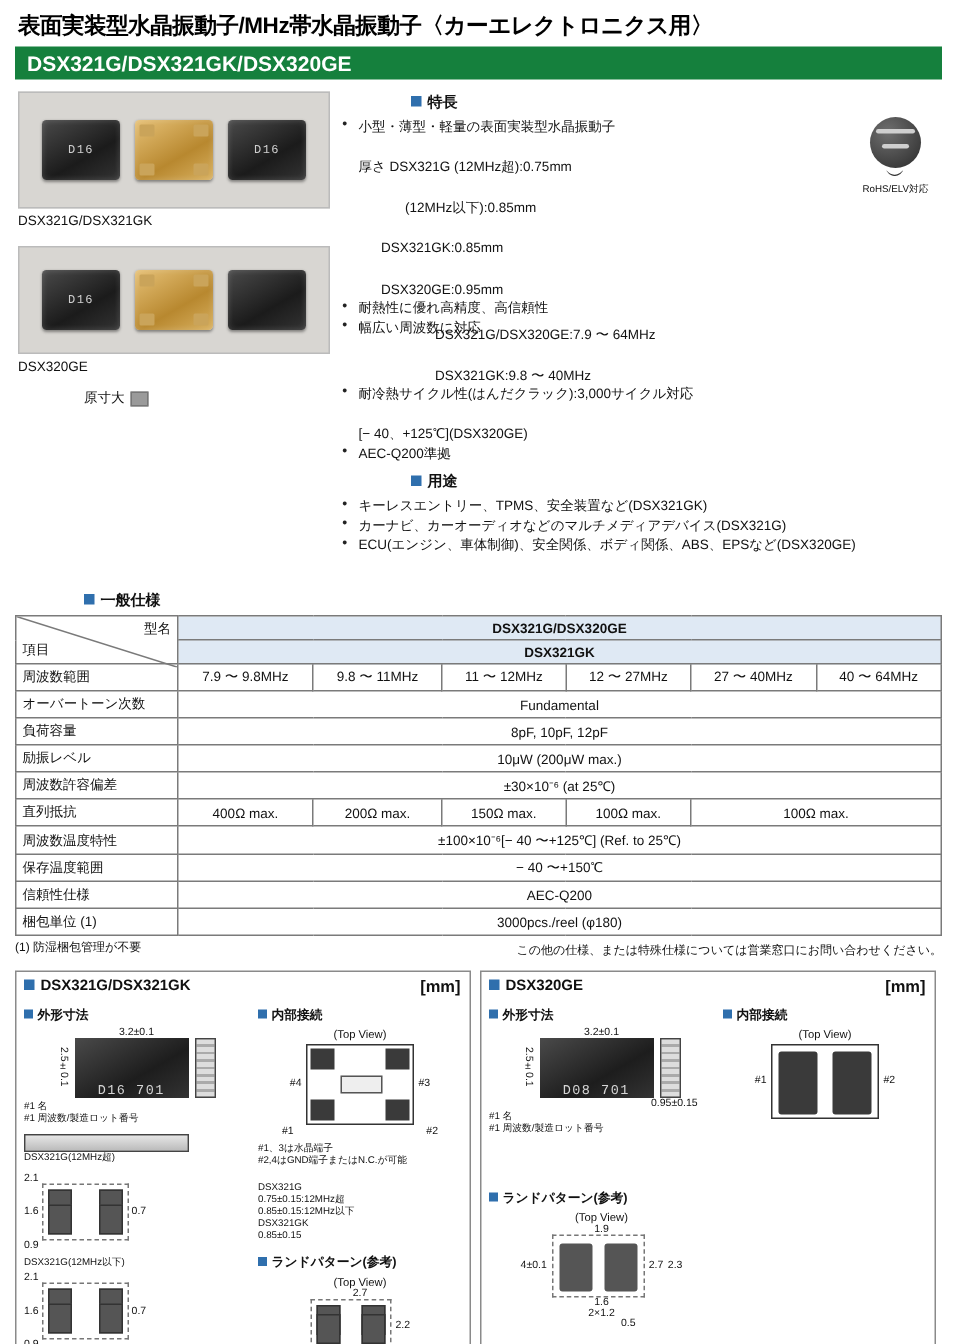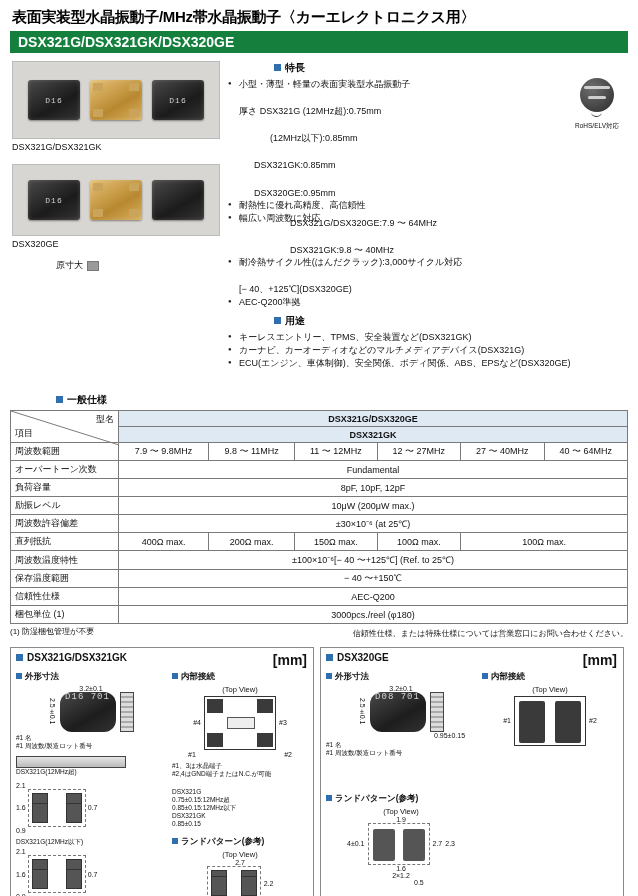--- a/index.html
+++ b/index.html
@@ -86,29 +86,29 @@
   .hdr-blue { background:#dfe9f4; font-weight:bold; }
   .note-s { font-size:8px; line-height:1.3; margin-top:3px; }
   .note-right { font-size:8px; text-align:right; margin-top:-10px;}
 
   
   .draw-row { display:flex; gap:6px; margin-top:8px; }
   .draw-col { border:1px solid #8a8a8a; padding:4px 5px; position:relative; }
   .draw-col.left { width: 304px; }
   .draw-col.right { width: 304px; }
   .draw-title { font-weight:bold; font-size:10px; }
-  .mm { position:absolute; right:6px; top:4px; font-size:14px; font-weight:bold;}
+  .mm { position:absolute; right:6px; top:4px; font-size:11px; font-weight:bold;}
   .draw-sub { font-size:8.5px; font-weight:bold; margin:4px 0 2px 0;}
   .draw-sub .sq { display:inline-block;width:6px;height:6px;background:#2f6fad;margin-right:3px;}
   .tv { font-size:7.5px; text-align:center; }
 
   .pkg {
-    width:56px;height:40px;border-radius:12px;
+    width:76px;height:40px;border-radius:0;
     background:linear-gradient(150deg,#4a4a4a,#1d1d1d 60%,#333);
-    display:flex;align-items:flex-start;justify-content:center;color:#d5d5d5;
+    display:flex;align-items:flex-end;justify-content:center;color:#d5d5d5;
     font-family:"Liberation Mono",monospace;font-size:9px;letter-spacing:1px;
   }
   .dim { font-size:7px; }
   .tiny { font-size:6.5px; line-height:1.25;}
 
   .internal-box { width:72px;height:54px;border:1px solid #333;position:relative;background:#fff;}
   .ipad { position:absolute;width:16px;height:14px;background:#3a3a3a;}
   .ipad.tl{left:2px;top:2px}.ipad.tr{right:2px;top:2px}
   .ipad.bl{left:2px;bottom:2px}.ipad.br{right:2px;bottom:2px}
   .icore { position:absolute; left:22px; top:20px; width:28px;height:12px;border:1px solid #555;background:#eee;}
@@ -265,21 +265,21 @@
       <tr>
         <td class="lbl">梱包単位 (1)</td>
         <td colspan="6">3000pcs./reel (φ180)</td>
       </tr>
     </tbody>
       </table>
     <div class="note-s">
       <span>(1)</span>
       <span>防湿梱包管理が不要</span>
     </div>
-    <div class="note-right">信頼性仕様、または特殊仕様については営業窓口にお問い合わせください。</div>
+    <div class="note-right">この他の仕様、または特殊仕様については営業窓口にお問い合わせください。</div>
   </div>
 
   <div class="draw-row">
 
     <div class="draw-col left">
       <div class="draw-title">
         <span class="sq" style="display:inline-block;width:7px;height:7px;background:#2f6fad;margin-right:4px;"></span><span>DSX321G/DSX321GK</span>
       </div>
       <div class="mm">[mm]</div>
 

